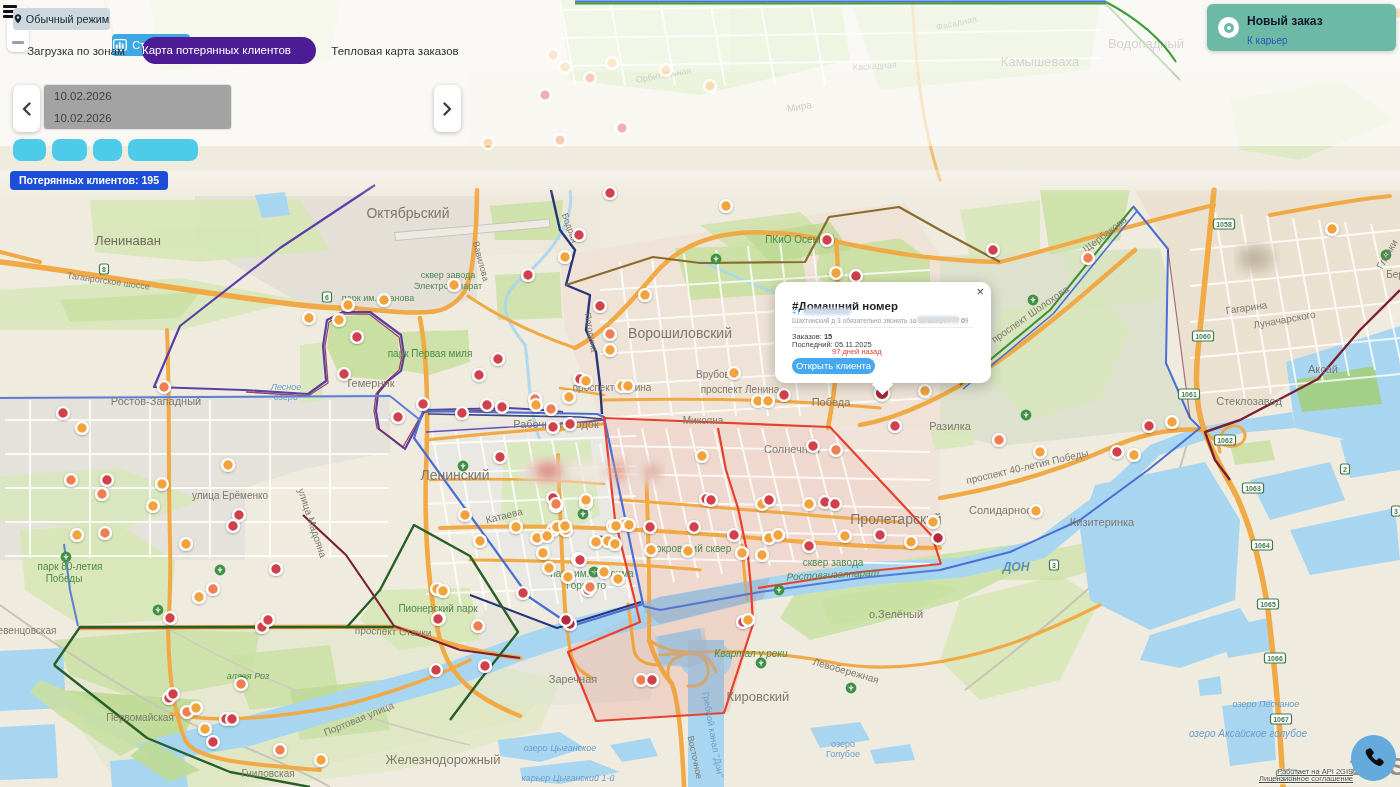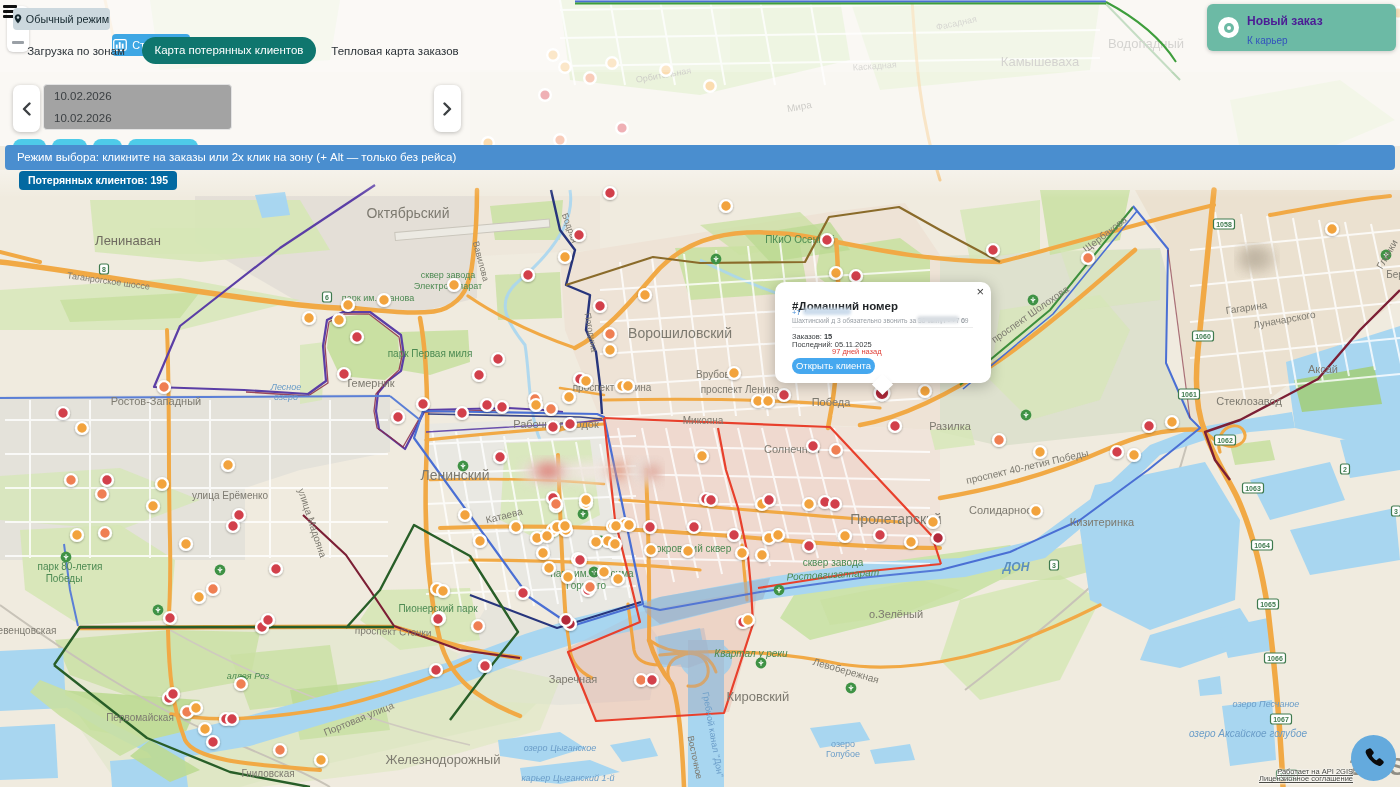--- a/index.html
+++ b/index.html
@@ -10,34 +10,34 @@
   .abs{position:absolute;}
   .wash{position:absolute;left:0;top:0;width:1400px;pointer-events:none;}
   
   #burger{left:3px;top:5px;width:14px;}
   #burger div{height:2.6px;background:#111;margin-bottom:2.4px;border-radius:1px;}
   .btn{height:22px;border-radius:4px;display:flex;align-items:center;justify-content:center;font-size:10.8px;box-sizing:border-box;white-space:nowrap;}
   #btnMode{left:13px;top:8px;width:97px;background:#ccd8de;color:#15272e;}
   #btnStat{left:112px;top:8px;width:78px;background:#3ea7e4;color:#fff;margin-top:26px;}
   
   .tab{position:absolute;top:38px;height:26px;line-height:26px;font-size:11.5px;color:#2c3338;transform:translateX(-50%);white-space:nowrap;}
-  #tabActive{top:37px;height:27px;line-height:27px;background:#0f766e;color:#fff;border-radius:14px;width:174px;text-align:center;}
+  #tabActive{top:37px;height:27px;line-height:27px;background:#4c1d95;color:#fff;border-radius:14px;width:174px;}
   
   #zoomctl{left:7px;top:6px;width:22px;height:46px;background:#fff;border-radius:6px;box-shadow:0 1px 3px rgba(0,0,0,.2);}
   #zoomctl:after{content:"";position:absolute;left:5px;top:35px;width:12px;height:2.5px;background:#9aa0a6;border-radius:1px;}
   
   .navbtn{width:27px;height:47px;background:#fff;border-radius:7px;box-shadow:0 1px 4px rgba(0,0,0,.25);display:flex;align-items:center;justify-content:center;}
   .datef{left:43px;width:177px;height:22px;background:#a3a3a3;border:1px solid #e3e3e3;font-size:11.5px;color:#3c4043;line-height:22px;padding-left:10px;}
   
   .chip{position:absolute;background:#4ecbe9;border-radius:8px;height:22px;}
   #banner{left:5px;top:145px;width:1390px;height:25px;background:#4a8ecf;border-radius:4px;color:#fff;font-size:11.5px;line-height:25px;padding-left:12px;box-sizing:border-box;}
-  #count{left:19px;top:171px;height:19px;background:#0369a1;border-radius:4px;color:#fff;font-weight:bold;font-size:10.5px;line-height:19px;padding:0 9px;}
+  #count{left:10px;top:171px;height:19px;background:#1d4ed8;border-radius:4px;color:#fff;font-weight:bold;font-size:10.5px;line-height:19px;padding:0 9px;}
   
   #gpanel{left:1207px;top:4px;width:189px;height:47px;background:#6cbaa5;border-radius:6px;box-shadow:0 1px 4px rgba(0,0,0,.2);}
-  #gpanel .t1{position:absolute;left:40px;top:10px;color:#4c1d95;font-weight:bold;font-size:12px;}
+  #gpanel .t1{position:absolute;left:40px;top:10px;color:#0f172a;font-weight:bold;font-size:12px;}
   #gpanel .t2{position:absolute;left:40px;top:31px;color:#3352bd;font-size:10px;}
   #gico{position:absolute;left:11px;top:13px;width:21px;height:21px;border-radius:50%;background:#fff;}
   #gico:after{content:"";position:absolute;left:5.5px;top:5.5px;width:10px;height:10px;border-radius:50%;background:#6cbaa5;}
   #gico:before{content:"";position:absolute;left:8.5px;top:8.5px;width:4px;height:4px;border-radius:50%;background:#fff;z-index:2;}
   
   #popup{left:775px;top:282px;width:216px;height:101px;background:#fff;border-radius:10px;box-shadow:0 3px 14px rgba(0,0,0,.25);}
   #popup .tail{position:absolute;left:100px;top:95px;width:15px;height:15px;background:#fff;transform:rotate(45deg);box-shadow:3px 3px 6px rgba(0,0,0,.12);}
   #popup .x{position:absolute;right:7px;top:2px;font-size:13px;color:#444;}
   #popup .h{position:absolute;left:17px;top:18px;font-size:11.5px;font-weight:bold;color:#1f2326;}
   #popup .ph{position:absolute;left:17px;top:26px;font-size:7.5px;color:#4a90d9;}
@@ -682,21 +682,20 @@
 <circle cx="999" cy="440" r="5.9" fill="#ef7f52"></circle>
 <circle cx="1036" cy="511" r="5.9" fill="#f2a33c"></circle>
 <circle cx="882" cy="393" r="7.3" fill="#b2293a"></circle>
 </g>
     </svg>
 
 <div class="chip" style="left:13px;top:139px;width:33px;"></div>
 <div class="chip" style="left:52px;top:139px;width:35px;"></div>
 <div class="chip" style="left:93px;top:139px;width:29px;"></div>
 <div class="chip" style="left:128px;top:139px;width:70px;"></div>
-<div class="abs" id="banner">Режим выбора: кликните на заказы или 2х клик на зону (+ Alt — только без рейса)</div>
 <div class="abs" id="count">Потерянных клиентов: 195</div>
 
 <div class="abs" id="zoomctl"></div>
 
 <div class="abs" id="burger">
       <div></div>
       <div></div>
       <div style="margin-bottom:0"></div>
     </div>
 <div class="abs btn" id="btnMode"><svg width="8" height="10" viewBox="0 0 11 13" style="margin-right:4px;flex:none">

